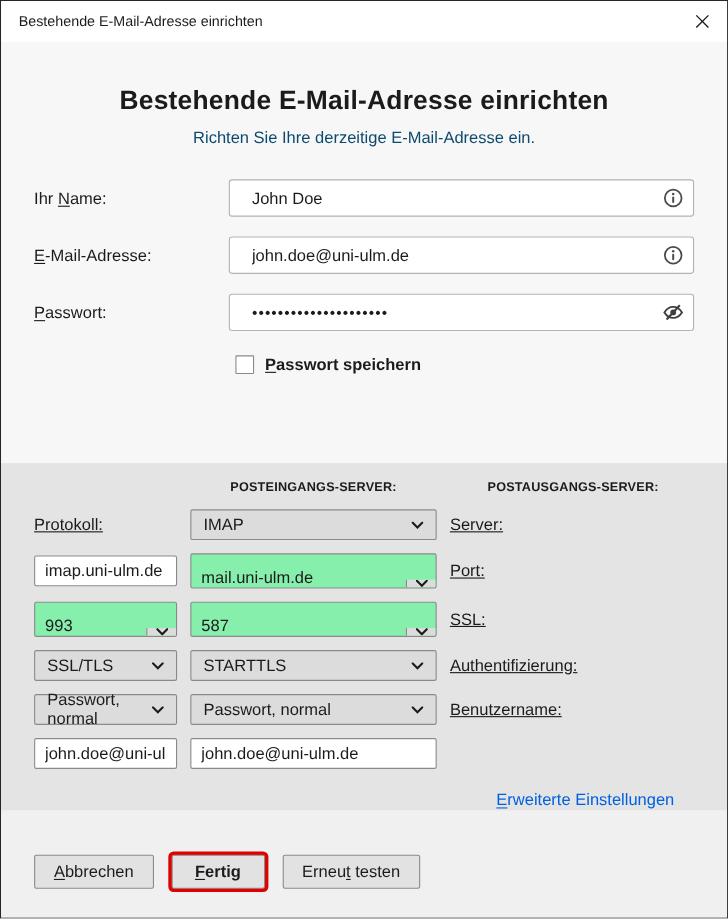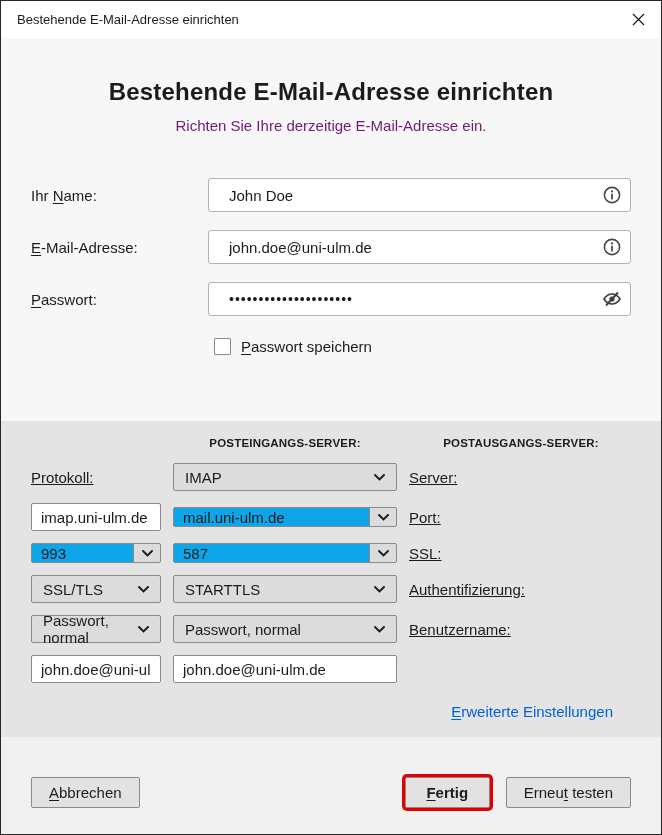--- a/index.html
+++ b/index.html
@@ -28,23 +28,23 @@
     cursor: default;
   }
 
   
   .section-top {
     height: 383px; background:#f7f7f7;
     padding: 0 30px;
   }
   .hero { text-align:center; }
   .hero h1 { font-size: 24px; font-weight: bold; padding-top: 40px; letter-spacing: 0.2px; }
-  .hero .subtitle { font-size: 15px; color: #701a75; margin-top: 11px; }
-
-  .form-area { margin-top: 44px; }
+  .hero .subtitle { font-size: 15px; color: #0c4a6e; margin-top: 11px; }
+
+  .form-area { margin-top: 29px; }
   .form-row {
     display: grid; grid-template-columns: 177px 1fr;
     align-items: center; margin-bottom: 18px; height: 34px;
   }
   .form-row .lbl { font-size: 15px; }
   .key { text-decoration: underline; text-underline-offset: 2px; }
 
   .input-wrap { position: relative; height: 34px; }
   .input-wrap input {
     width: 100%; height: 34px;
@@ -52,21 +52,21 @@
     background: #fff; font-family: "Liberation Sans", sans-serif;
     font-size: 15px; padding: 0 38px 0 20px; color:#1b1b1b; outline:none;
   }
   .input-wrap input.pwd { letter-spacing: 1px; font-size: 14px; }
   .field-icon {
     position: absolute; right: 10px; top: 50%; transform: translateY(-50%);
     width: 18px; height: 18px; display:flex; align-items:center; justify-content:center;
   }
 
   .checkbox-row { display: grid; grid-template-columns: 177px 1fr; align-items:center; margin-top: 22px; }
-  .checkbox-inner { display:flex; align-items:center; gap: 10px; padding-left: 6px; }
+  .checkbox-inner { display:flex; align-items:center; gap: 10px; padding-left: 6px; font-weight: bold; }
   .checkbox {
     width: 17px; height: 17px; background:#fff;
     border: 1px solid #8a8a8a; border-radius: 1px; display:inline-block;
   }
   .checkbox-inner .lbl { font-size: 15px; }
 
   
   .section-mid {
     height: 316px; background:#e4e4e4;
     padding: 16px 30px 0;
@@ -91,42 +91,42 @@
     display: flex; align-items: center; justify-content: space-between;
     padding: 0 11px; font-size: 15px; cursor: default;
   }
   .mid-input {
     height: 28px; width: 100%;
     border: 1px solid #8a8a8a; border-radius: 2px;
     background: #fff; font-family:"Liberation Sans", sans-serif;
     font-size: 15px; padding: 0 9px; color:#1b1b1b; outline:none;
   }
   .combo {
-    height: 20px; display: flex;
+    height: 32px; display: flex;
     border: 1px solid #8a8a8a; border-radius: 2px;
-    background:#0ea5e9; overflow:hidden;
+    background:#86efac; overflow:hidden;align-items:flex-end;
   }
   .combo input {
     flex: 1; min-width: 0; border: none; background: transparent;
     font-family:"Liberation Sans", sans-serif; font-size: 15px;
     padding: 0 9px; color:#1b1b1b; outline:none;
   }
   .combo .drop-btn {
     width: 27px; background:#dcdcdc; border-left: 1px solid #8a8a8a;
     display:flex; align-items:center; justify-content:center; cursor: default;
   }
 
   .link-row { grid-column: 2 / 4; text-align: right; padding: 8px 20px 0 0; }
   .adv-link { font-size: 15px; color: #0060df; text-decoration: none; cursor: pointer; }
   .adv-link .key { text-decoration: underline; }
 
   
   .section-bottom {
     height: 98px; background:#f0f0f0;
-    display:flex; align-items:center; justify-content:space-between;
+    display:flex; align-items:center; justify-content:flex-start;
     padding: 12px 30px 0;
     gap: 16px;
   }
   .btn {
     height: 31px; min-width: 85px; padding: 0 17px;
     background:#e2e2e2; border: 1px solid #8a8a8a; border-radius: 2px;
     font-family:"Liberation Sans", sans-serif; font-size: 15px; color:#1b1b1b;
     display:flex; align-items:center; justify-content:center; cursor: default;
   }
   .btn-group { display:flex; align-items:center; gap: 16px; }

